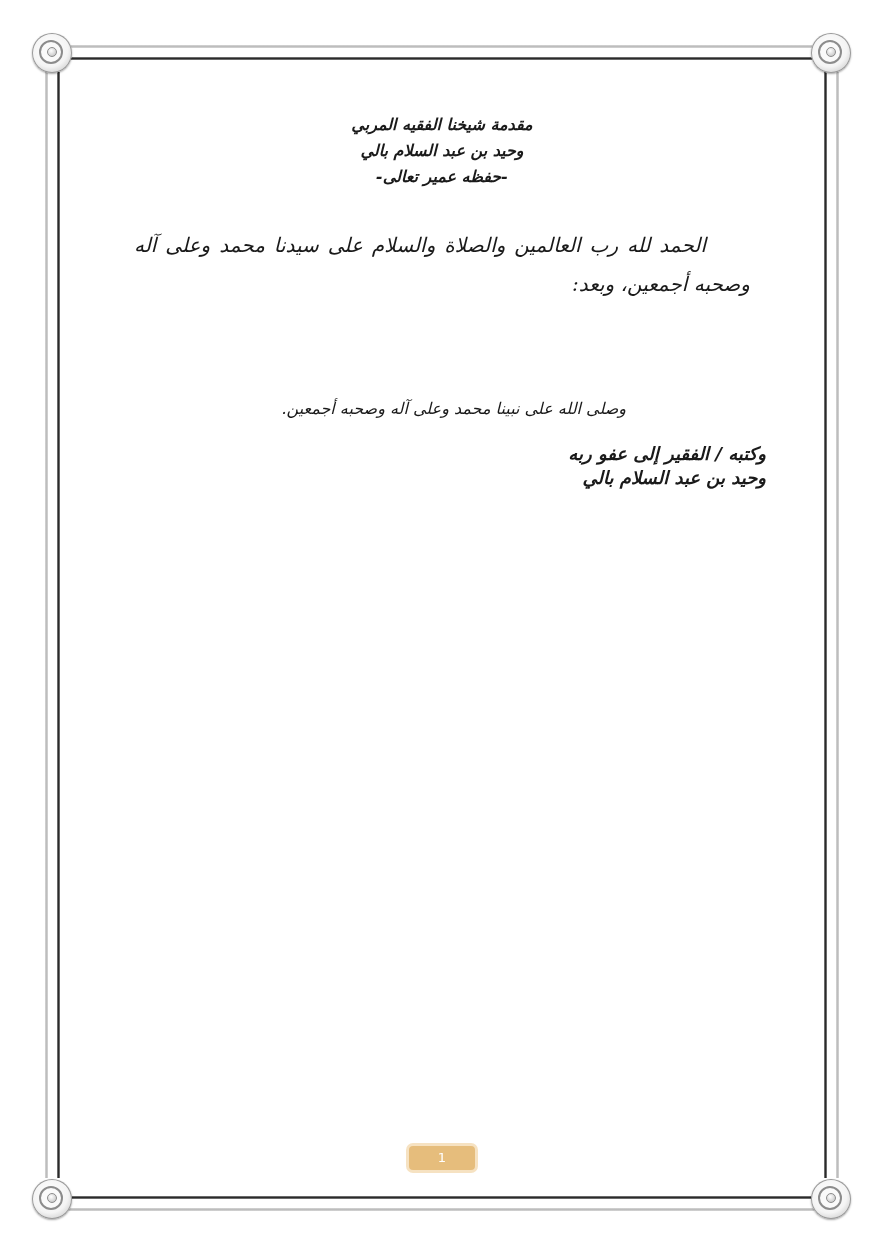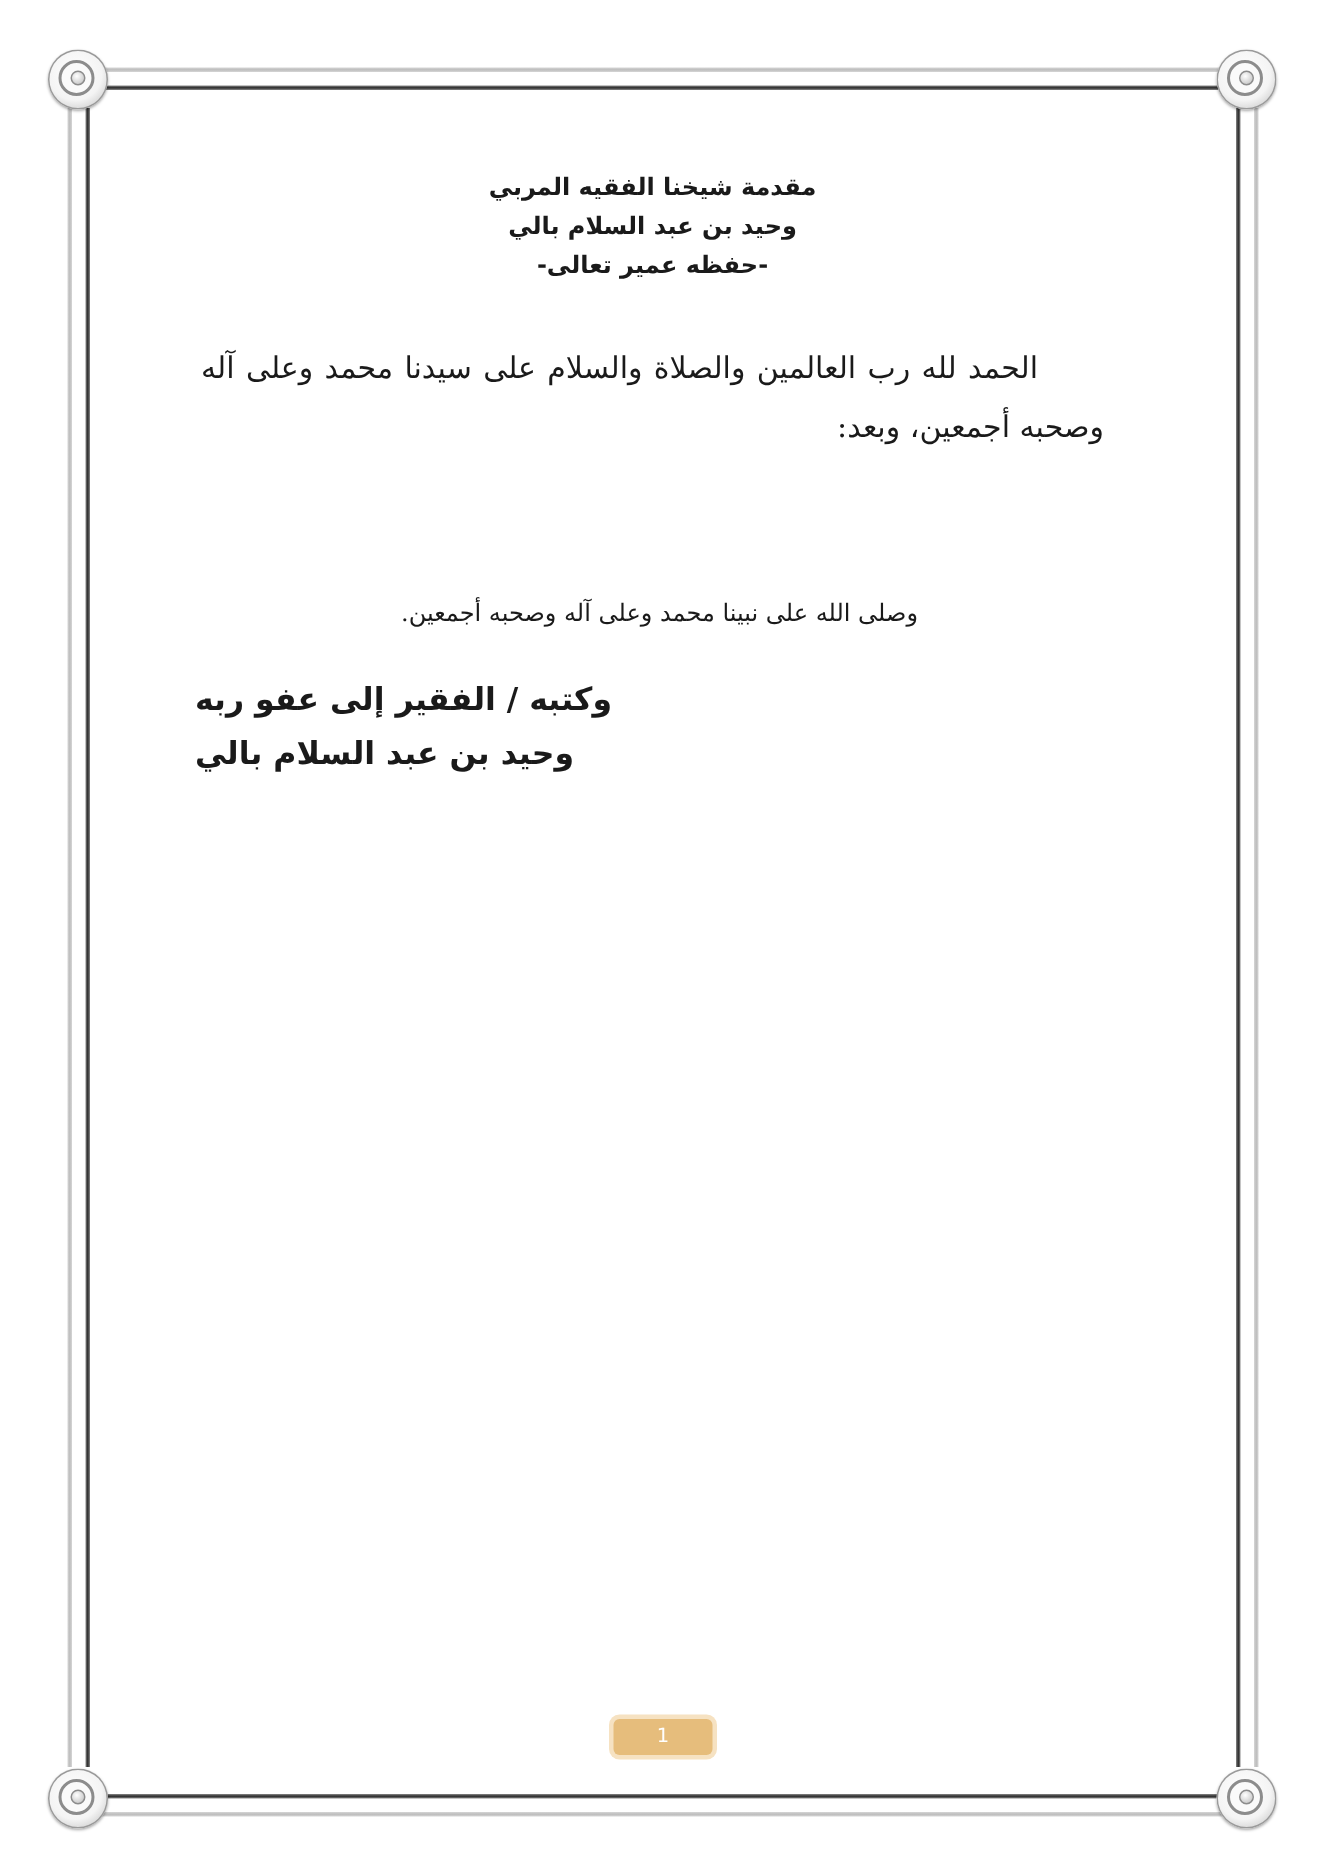--- a/index.html
+++ b/index.html
@@ -48,24 +48,25 @@
       border-radius: 50%;
       background: radial-gradient(circle at 40% 35%, #ffffff, #cfcfcf 70%, #8f8f8f);
       border: 1px solid #8c8c8c;
       box-sizing: border-box;
     }
 
     
     .content {
       position: absolute;
       left: 118px;
-      right: 132px;
+      right: 118px;
       top: 112px;
       direction: rtl;
       text-align: right;
+      font-style: italic;
     }
     .heading {
       font-family: "DejaVu Sans", "Liberation Sans", sans-serif;
       font-weight: bold;
       font-size: 16px;
       line-height: 26px;
       text-align: center;
       margin: 0;
     }
     .body-p {
@@ -82,24 +83,24 @@
     .closing {
       font-size: 16px;
       line-height: 39px;
       margin: 0;
       padding-right: 140px;
       text-align: right;
     }
     .sig {
       font-family: "DejaVu Sans", "Liberation Sans", sans-serif;
       font-weight: bold;
-      font-size: 21px;
+      font-size: 18px;
       line-height: 24px;
-      text-align: left;
-      margin: 12px;
+      text-align: right;
+      margin: 0;
     }
     .page-num {
       position: absolute;
       left: 409px;
       top: 1146px;
       width: 66px;
       height: 24px;
       border-radius: 4px;
       background: #e6bd7c;
       box-shadow: 0 0 0 3px #f6e2c2;

